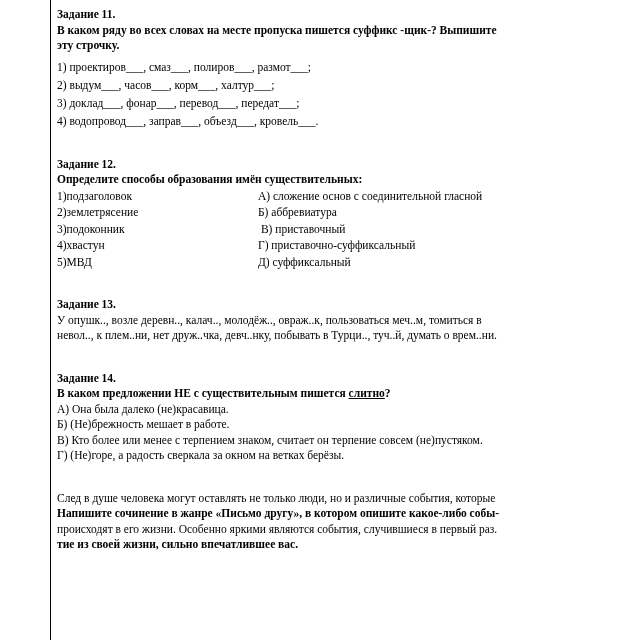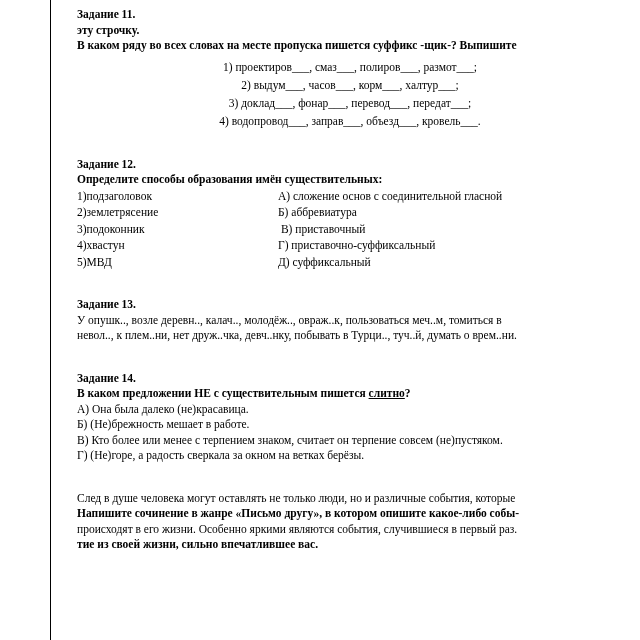--- a/index.html
+++ b/index.html
@@ -26,39 +26,37 @@
     background: #000000;
   }
   .content {
     position: absolute;
     left: 57px;
     top: 7px;
     width: 566px;
   }
   .task {
     margin-bottom: 27px;
-    margin-left: 20px;
   }
   .line {
     line-height: 15.5px;
     white-space: pre;
   }
   .bold {
     font-weight: bold;
   }
   .u {
     text-decoration: underline;
     text-align: right;
   }
   .rows {
     margin-top: 4px;
   }
   .rows .line {
     line-height: 18px;
-    text-align: center;
   }
   .pairs .pair {
     display: flex;
     line-height: 16.5px;
   }
   .pairs .pair .left {
     width: 201px;
     flex: 0 0 201px;
     line-height: 16.5px;
   }
@@ -69,22 +67,22 @@
 </head>
 <body>
 
 <div class="page">
   <div class="margin-line"></div>
 
   <div class="content">
 
     <section class="task">
       <div class="line bold">Задание 11.</div>
+      <div class="line bold">В каком ряду во всех словах на месте пропуска пишется суффикс -щик-? Выпишите</div>
       <div class="line bold">эту строчку.</div>
-      <div class="line bold">В каком ряду во всех словах на месте пропуска пишется суффикс -щик-? Выпишите</div>
       <div class="rows">
         <div class="line">1) проектиров___, смаз___, полиров___, размот___;</div>
         <div class="line">2) выдум___, часов___, корм___, халтур___;</div>
         <div class="line">3) доклад___, фонар___, перевод___, передат___;</div>
         <div class="line">4) водопровод___, заправ___, объезд___, кровель___.</div>
       </div>
     </section>
 
     <section class="task">
       <div class="line bold">Задание 12.</div>

